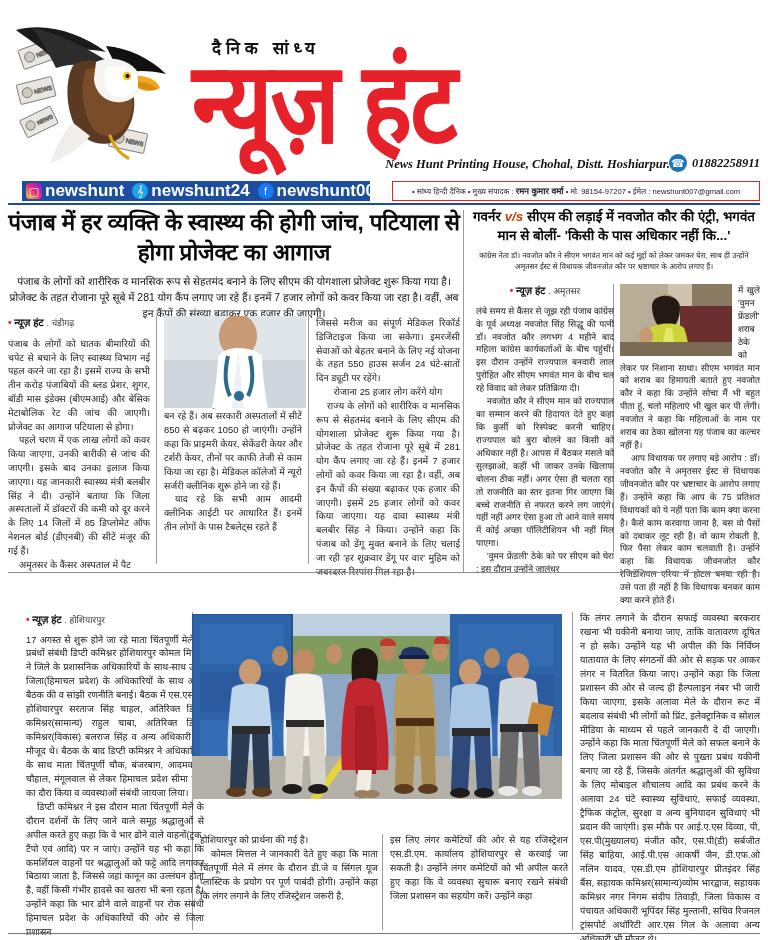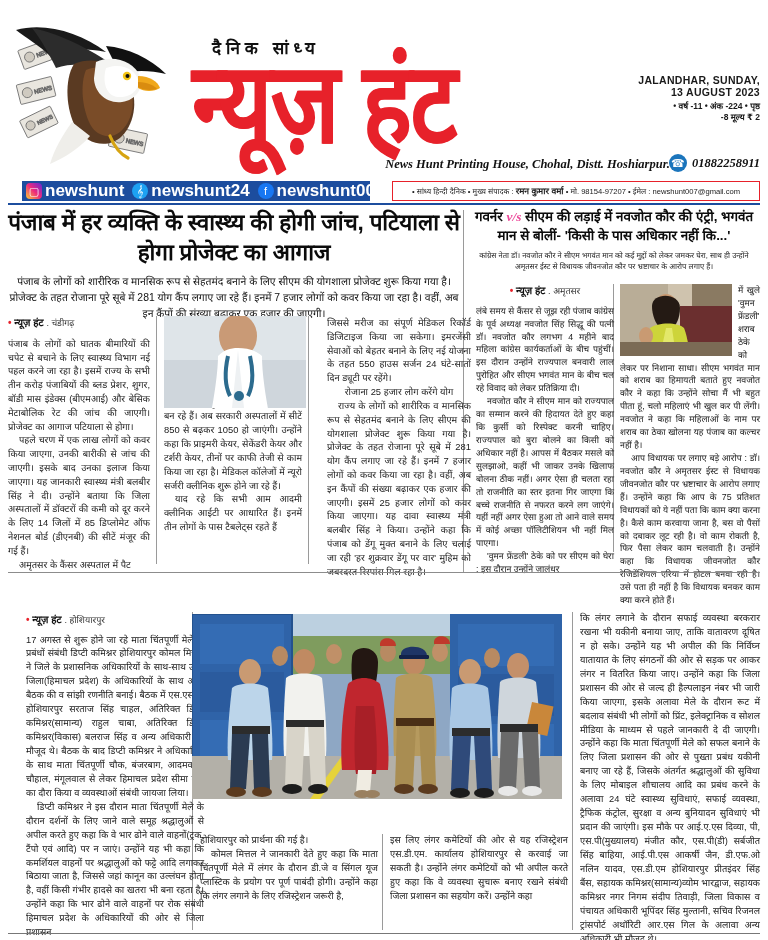--- a/index.html
+++ b/index.html
@@ -129,21 +129,21 @@
     position: absolute; left: 196px; top: 622px; width: 378px; height: 228px;
     background: linear-gradient(180deg,#6f93bd 0%,#3f6ea8 40%,#8c8f8a 62%,#b9b6ae 100%);
     overflow: hidden;
   }
 
   
   .lead-right { position: absolute; left: 468px; top: 0; width: 292px; height: 368px; }
   .h2 {
     font-size: 13.4px; line-height: 1.38; font-weight: 700; color: #0b0b0b; text-align: center;
   }
-  .h2 .vs { color: #ec4899; font-family: Liberation Serif, serif; font-style: italic; }
+  .h2 .vs { color: #c2410c; font-family: Liberation Sans, sans-serif; font-style: italic; }
   .sf2 { margin-top: 5px; font-size: 7.6px; line-height: 1.45; text-align: center; color: #1a1a1a; }
 
   .hr-thin { position: absolute; height: 1px; background: #8c8c8c; }
 
   
   .bottom { position: absolute; left: 0; top: 582px; width: 768px; height: 358px; }
   .h3 {
     font-size: 18.6px; line-height: 1.2; font-weight: 700; color: #0b0b0b;
     text-align: center; letter-spacing: -0.2px;
   }
@@ -205,26 +205,20 @@
 
         <path d="M62 104 C52 118 44 132 40 146 C54 140 70 130 80 118 Z" fill="#efeeea"></path>
 
         <path d="M100 118 C104 128 110 136 118 140" stroke="#d6a412" stroke-width="3.2" fill="none" stroke-linecap="round"></path>
       </svg>
     </div>
 
     <div class="dainik">दैनिक  सांध्य</div>
     <div class="nameplate">न्यूज़ हंट</div>
 
-    <div class="dateblock">
-      <div class="l1">JALANDHAR, SUNDAY,</div>
-      <div class="l2">13 AUGUST 2023</div>
-      <div class="l3">• वर्ष -11  • अंक -224  • पृष्ठ</div>
-      <div class="l4">-8 मूल्य ₹ 2</div>
-    </div>
 
     <div class="pressline">News Hunt Printing House, Chohal, Distt. Hoshiarpur.</div>
     <div class="phone-wrap">
       <span class="phone-ico">☎</span>
       <span class="phone-num">01882258911</span>
     </div>
 
     <div class="socialbar">
       <div class="social-blue">
         <div class="soc">
@@ -284,21 +278,21 @@
               <circle cx="75" cy="80" r="5" fill="#2c6b8e"></circle>
               <rect x="0" y="0" width="142" height="92" fill="none"></rect>
             </svg>
           </div>
           <div style="margin-top:52px;">
             <p class="ni">सीटी-स्कैन, न्यूक्लियर मेडिसिन का विभाग शुरू किया जा रहा है। कपूरथला और होशियारपुर में नए मेडिकल कॉलेज बन रहे हैं। अब सरकारी अस्पतालों में सीटें 850 से बढ़कर 1050 हो जाएंगी। उन्होंने कहा कि प्राइमरी केयर, सेकेंडरी केयर और टर्शरी केयर, तीनों पर काफी तेजी से काम किया जा रहा है। मेडिकल कॉलेजों में न्यूरो सर्जरी क्लीनिक शुरू होने जा रहे हैं।</p>
             <p>याद रहे कि सभी आम आदमी क्लीनिक आईटी पर आधारित हैं। इनमें तीन लोगों के पास टैबलेट्स रहते हैं</p>
           </div>
         </div>
 
-        <div class="col" style="left:319px; width:144px;">
+        <div class="col" style="left:308px; width:144px;">
           <p class="ni">जिससे मरीज का संपूर्ण मेडिकल रिकॉर्ड डिजिटाइज किया जा सकेगा। इमरजेंसी सेवाओं को बेहतर बनाने के लिए नई योजना के तहत 550 हाउस सर्जन 24 घंटे-सातों दिन ड्यूटी पर रहेंगे।</p>
           <p class="ni" style="text-align:center;font-weight:400;">रोजाना 25 हजार लोग करेंगे योग</p>
           <p>राज्य के लोगों को शारीरिक व मानसिक रूप से सेहतमंद बनाने के लिए सीएम की योगशाला प्रोजेक्ट शुरू किया गया है। प्रोजेक्ट के तहत रोजाना पूरे सूबे में 281 योग कैंप लगाए जा रहे हैं। इनमें 7 हजार लोगों को कवर किया जा रहा है। वहीं, अब इन कैंपों की संख्या बढ़ाकर एक हजार की जाएगी। इसमें 25 हजार लोगों को कवर किया जाएगा। यह दावा स्वास्थ्य मंत्री बलबीर सिंह ने किया। उन्होंने कहा कि पंजाब को डेंगू मुक्त बनाने के लिए चलाई जा रही 'हर शुक्रवार डेंगू पर वार' मुहिम को जबरदस्त रिस्पांस मिल रहा है।</p>
         </div>
       </div>
     </div>
 
     <div class="lead-right">
       <div class="h2"><span>गवर्नर </span><span class="vs">v/s</span><span> सीएम की लड़ाई में नवजोत कौर की एंट्री, भगवंत मान से बोलीं- 'किसी के पास अधिकार नहीं कि...'</span></div>
       <div class="sf2">कांग्रेस नेता डॉ। नवजोत कौर ने सीएम भगवंत मान को कई मुद्दों को लेकर जमकर घेरा, साथ ही उन्होंने अमृतसर ईस्ट से विधायक जीवनजोत कौर पर भ्रष्टाचार के आरोप लगाए हैं।</div>

